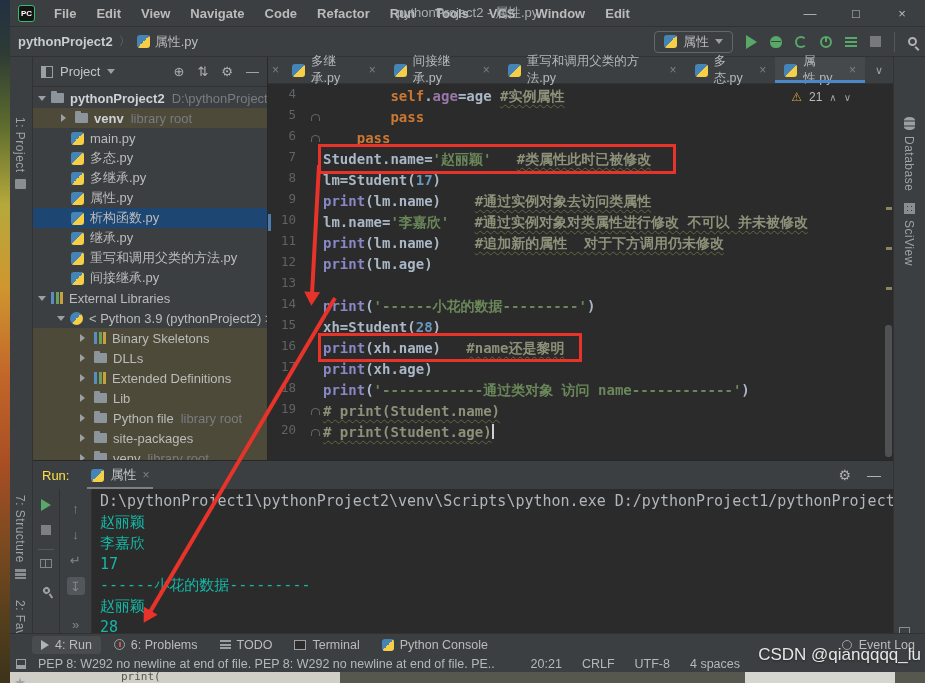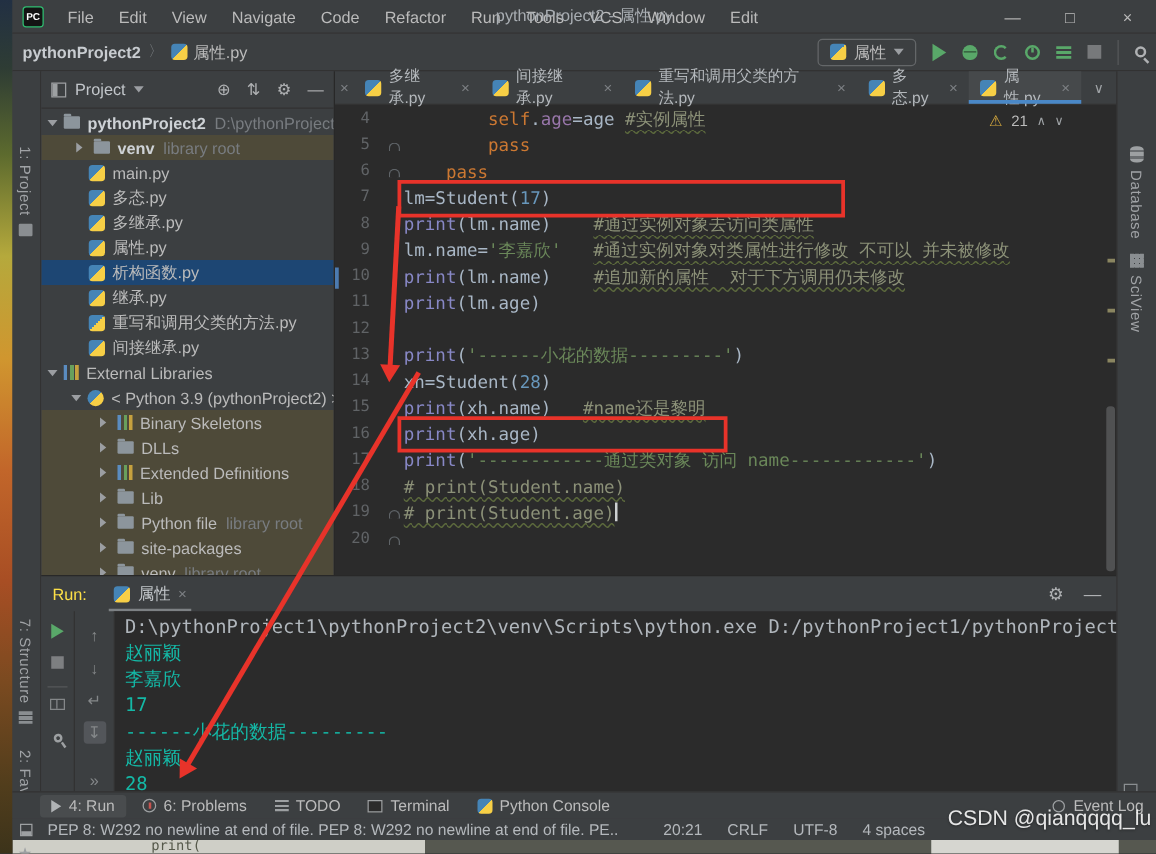--- a/index.html
+++ b/index.html
@@ -12,21 +12,21 @@
     background:linear-gradient(180deg,#223043 0%,#2e3c34 8%,#5c6a2e 18%,#b5a93c 30%,#d0962f 42%,#c2662a 55%,#a84e24 68%,#7a4a20 80%,#513d1c 92%,#3c331a 100%); z-index:1; }
   .below-strip { left:10px; top:672px; width:915px; height:11px; background:#565850; z-index:0; }
   .below-strip .seg1 { position:absolute; left:0; top:0; width:330px; height:11px; background:#cfcfc7; }
   .below-strip .seg2 { position:absolute; left:735px; top:0; width:150px; height:11px; background:#d6d6d0; }
   .below-strip .frag { position:absolute; left:111px; top:-2px; font:11px "DejaVu Sans Mono",monospace; color:#55584a; filter:blur(.4px); }
   .right-sliver { left:919px; top:488px; width:6px; height:58px; background:#d8d0b6; z-index:1; }
 
   
   .titlebar { left:10px; top:0; width:915px; height:27px; background:#3c3f41; display:flex; align-items:center; border-bottom:1px solid #323232; z-index:2; }
   .pc-logo { width:17px; height:17px; margin:0 10px 0 8px; background:#141414; border:1px solid #2fbf71; border-radius:3px; color:#fff; font-size:8px; font-weight:bold; display:flex; align-items:center; justify-content:center; }
-  .menubar { display:flex; gap:2px; }
+  .menubar { display:flex; gap:2px;font-weight:bold; }
   .menu-item { padding:3px 9px; font-size:13px; color:#bbbbbb; cursor:default; }
   .win-title { position:absolute; left:0; right:0; text-align:center; font-size:13px; color:#a8adb2; pointer-events:none; }
   .win-btns { margin-left:auto; display:flex; }
   .win-btn { width:46px; text-align:center; font-size:13px; color:#bbbbbb; }
 
   
   .toolbar { left:10px; top:27px; width:915px; height:30px; background:#3c3f41; border-bottom:1px solid #323232; display:flex; align-items:center; z-index:2; }
   .crumb-project { font-size:13px; font-weight:bold; color:#c8ccd0; margin-left:8px; }
   .crumb-sep { color:#777b7e; margin:0 6px; font-size:12px; }
   .pyicon { display:inline-block; width:13px; height:13px; border-radius:3px; background:linear-gradient(135deg,#4584b6 50%,#f7cf46 50%); flex:none; }
@@ -97,21 +97,21 @@
   .inspection { position:absolute; right:42px; top:33px; display:flex; align-items:center; gap:7px; font-size:12px; }
   .warn-tri { color:#d6a93d; font-size:12px; }
   .insp-chev { color:#9fa3a6; font-size:10px; }
 
   .editor-code { position:absolute; left:0; top:27px; right:8px; bottom:0; overflow:hidden; }
   .gutter { position:absolute; left:0; top:2px; width:40px; }
   .gnum { height:21px; line-height:21px; text-align:right; padding-right:12px; font:12.5px "DejaVu Sans Mono",monospace; color:#606366; }
   .foldcol { position:absolute; left:40px; top:2px; width:15px; height:100%; }
   .fold-arc { position:absolute; left:3px; width:9px; height:7px; border:1px solid #5f6468; border-bottom:none; border-radius:7px 7px 0 0; }
   .gmark { position:absolute; left:1px; width:3px; height:17px; background:#4c7bb0; }
-  .codecol { position:absolute; left:55px; top:2px; right:0; }
+  .codecol { position:absolute; left:55px; top:2px; right:0;font-weight:bold; }
   .code-line { height:21px; line-height:21px; white-space:pre; font-family:"DejaVu Sans Mono","DejaVu Sans",monospace; font-size:14px; color:#a9b7c6; }
   .tk-plain { color:#a9b7c6; } .tk-ws { color:#a9b7c6; }
   .tk-kw { color:#cc7832; }
   .tk-attr { color:#9876aa; }
   .tk-fn { color:#8888c6; }
   .tk-str { color:#6a8759; }
   .tk-num { color:#6897bb; }
   .tk-com { color:#8c9178; text-decoration:underline wavy #5c6a3c 1px; text-underline-offset:3px; }
   .caret { display:inline-block; width:2px; height:15px; background:#cdd0d2; vertical-align:-2px; }
   .estripe { position:absolute; right:0; top:27px; width:8px; bottom:0; }
@@ -440,20 +440,21 @@
           <span class="fold-arc" style="top: 28px;"></span>
           <span class="fold-arc" style="top: 49px;"></span>
           <span class="gmark" style="top: 128px; left: -40px;"></span>
           <span class="fold-arc" style="top: 322px;"></span>
           <span class="fold-arc" style="top: 343px;"></span>
         </div>
       <div class="codecol" id="codecol">
           <div class="code-line"><span class="tk-ws">        </span><span class="tk-kw">self</span><span class="tk-plain">.</span><span class="tk-attr">age</span><span class="tk-plain">=age </span><span class="tk-com">#实例属性</span></div>
           <div class="code-line"><span class="tk-ws">        </span><span class="tk-kw">pass</span></div>
           <div class="code-line"><span class="tk-ws">    </span><span class="tk-kw">pass</span></div>
+          <div class="code-line"><span class="tk-plain">Student.name=</span><span class="tk-str">'赵丽颖'</span><span class="tk-plain">   </span><span class="tk-com">#类属性此时已被修改</span></div>
           <div class="code-line"><span class="tk-plain">lm=Student(</span><span class="tk-num">17</span><span class="tk-plain">)</span></div>
           <div class="code-line"><span class="tk-fn">print</span><span class="tk-plain">(lm.name)    </span><span class="tk-com">#通过实例对象去访问类属性</span></div>
           <div class="code-line"><span class="tk-plain">lm.name=</span><span class="tk-str">'李嘉欣'</span><span class="tk-plain">   </span><span class="tk-com">#通过实例对象对类属性进行修改 不可以 并未被修改</span></div>
           <div class="code-line"><span class="tk-fn">print</span><span class="tk-plain">(lm.name)    </span><span class="tk-com">#追加新的属性  对于下方调用仍未修改</span></div>
           <div class="code-line"><span class="tk-fn">print</span><span class="tk-plain">(lm.age)</span></div>
           <div class="code-line"></div>
           <div class="code-line"><span class="tk-fn">print</span><span class="tk-plain">(</span><span class="tk-str">'------小花的数据---------'</span><span class="tk-plain">)</span></div>
           <div class="code-line"><span class="tk-plain">xh=Student(</span><span class="tk-num">28</span><span class="tk-plain">)</span></div>
           <div class="code-line"><span class="tk-fn">print</span><span class="tk-plain">(xh.name)   </span><span class="tk-com">#name还是黎明</span></div>
           <div class="code-line"><span class="tk-fn">print</span><span class="tk-plain">(xh.age)</span></div>

